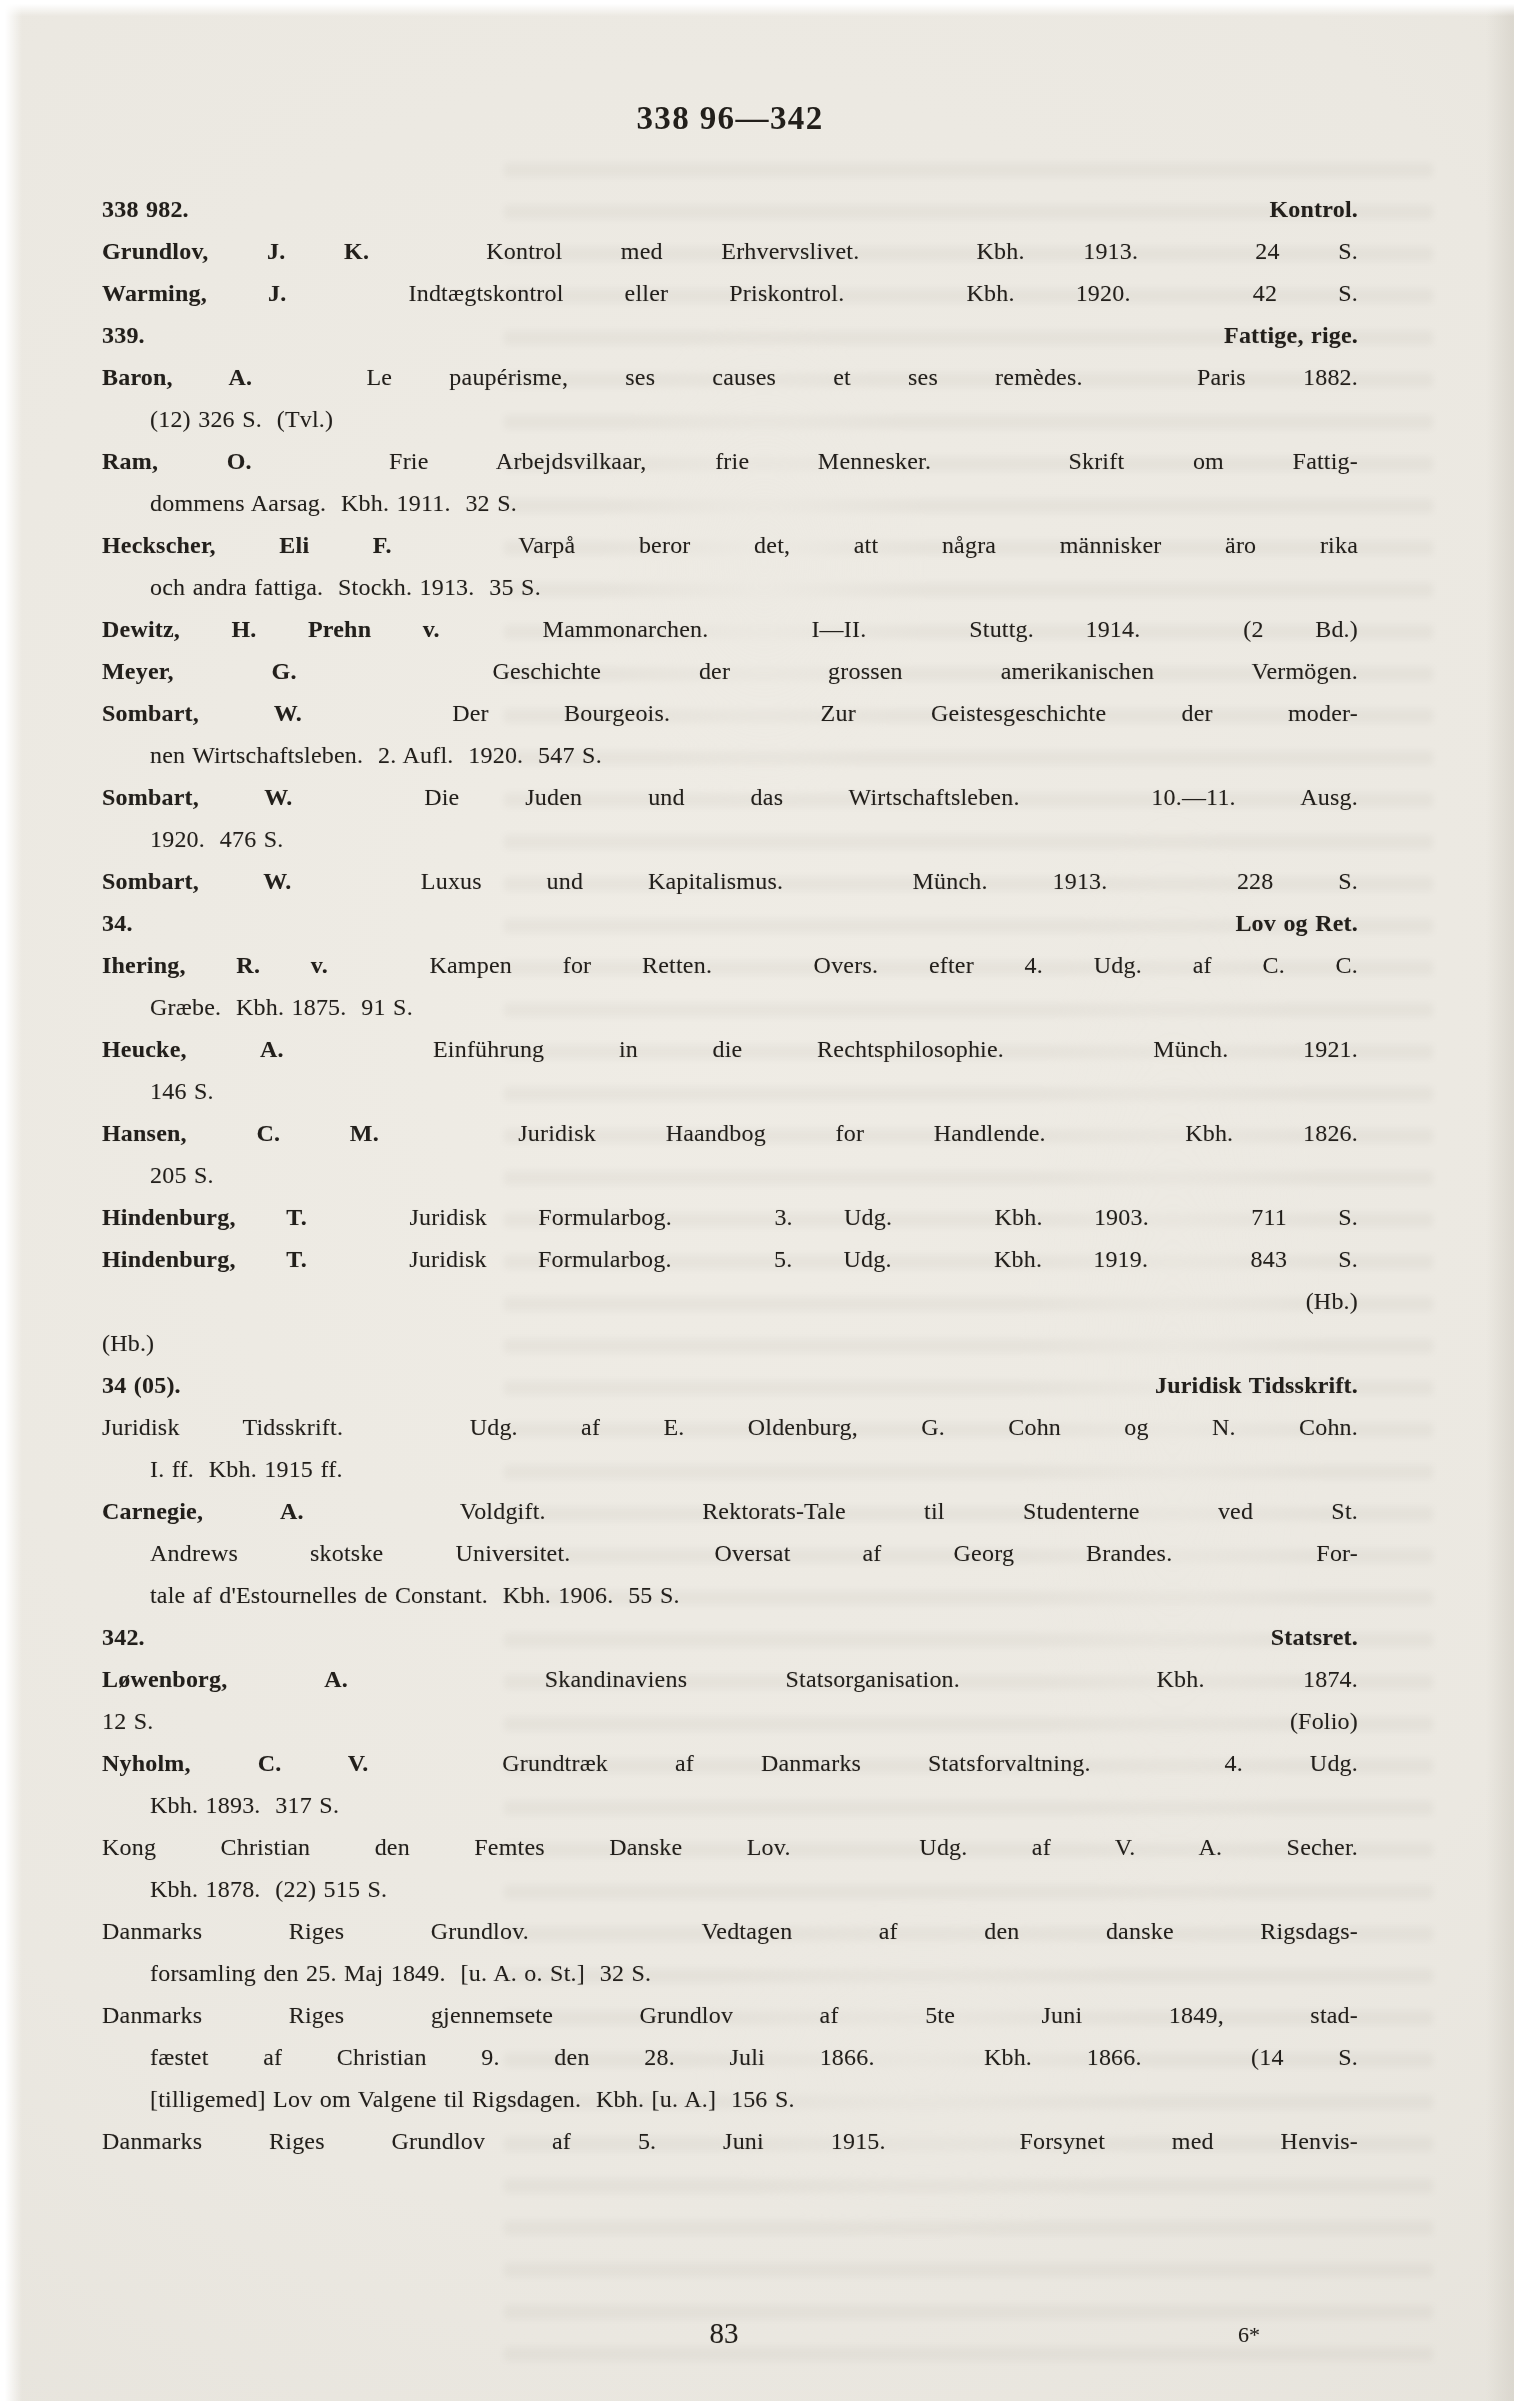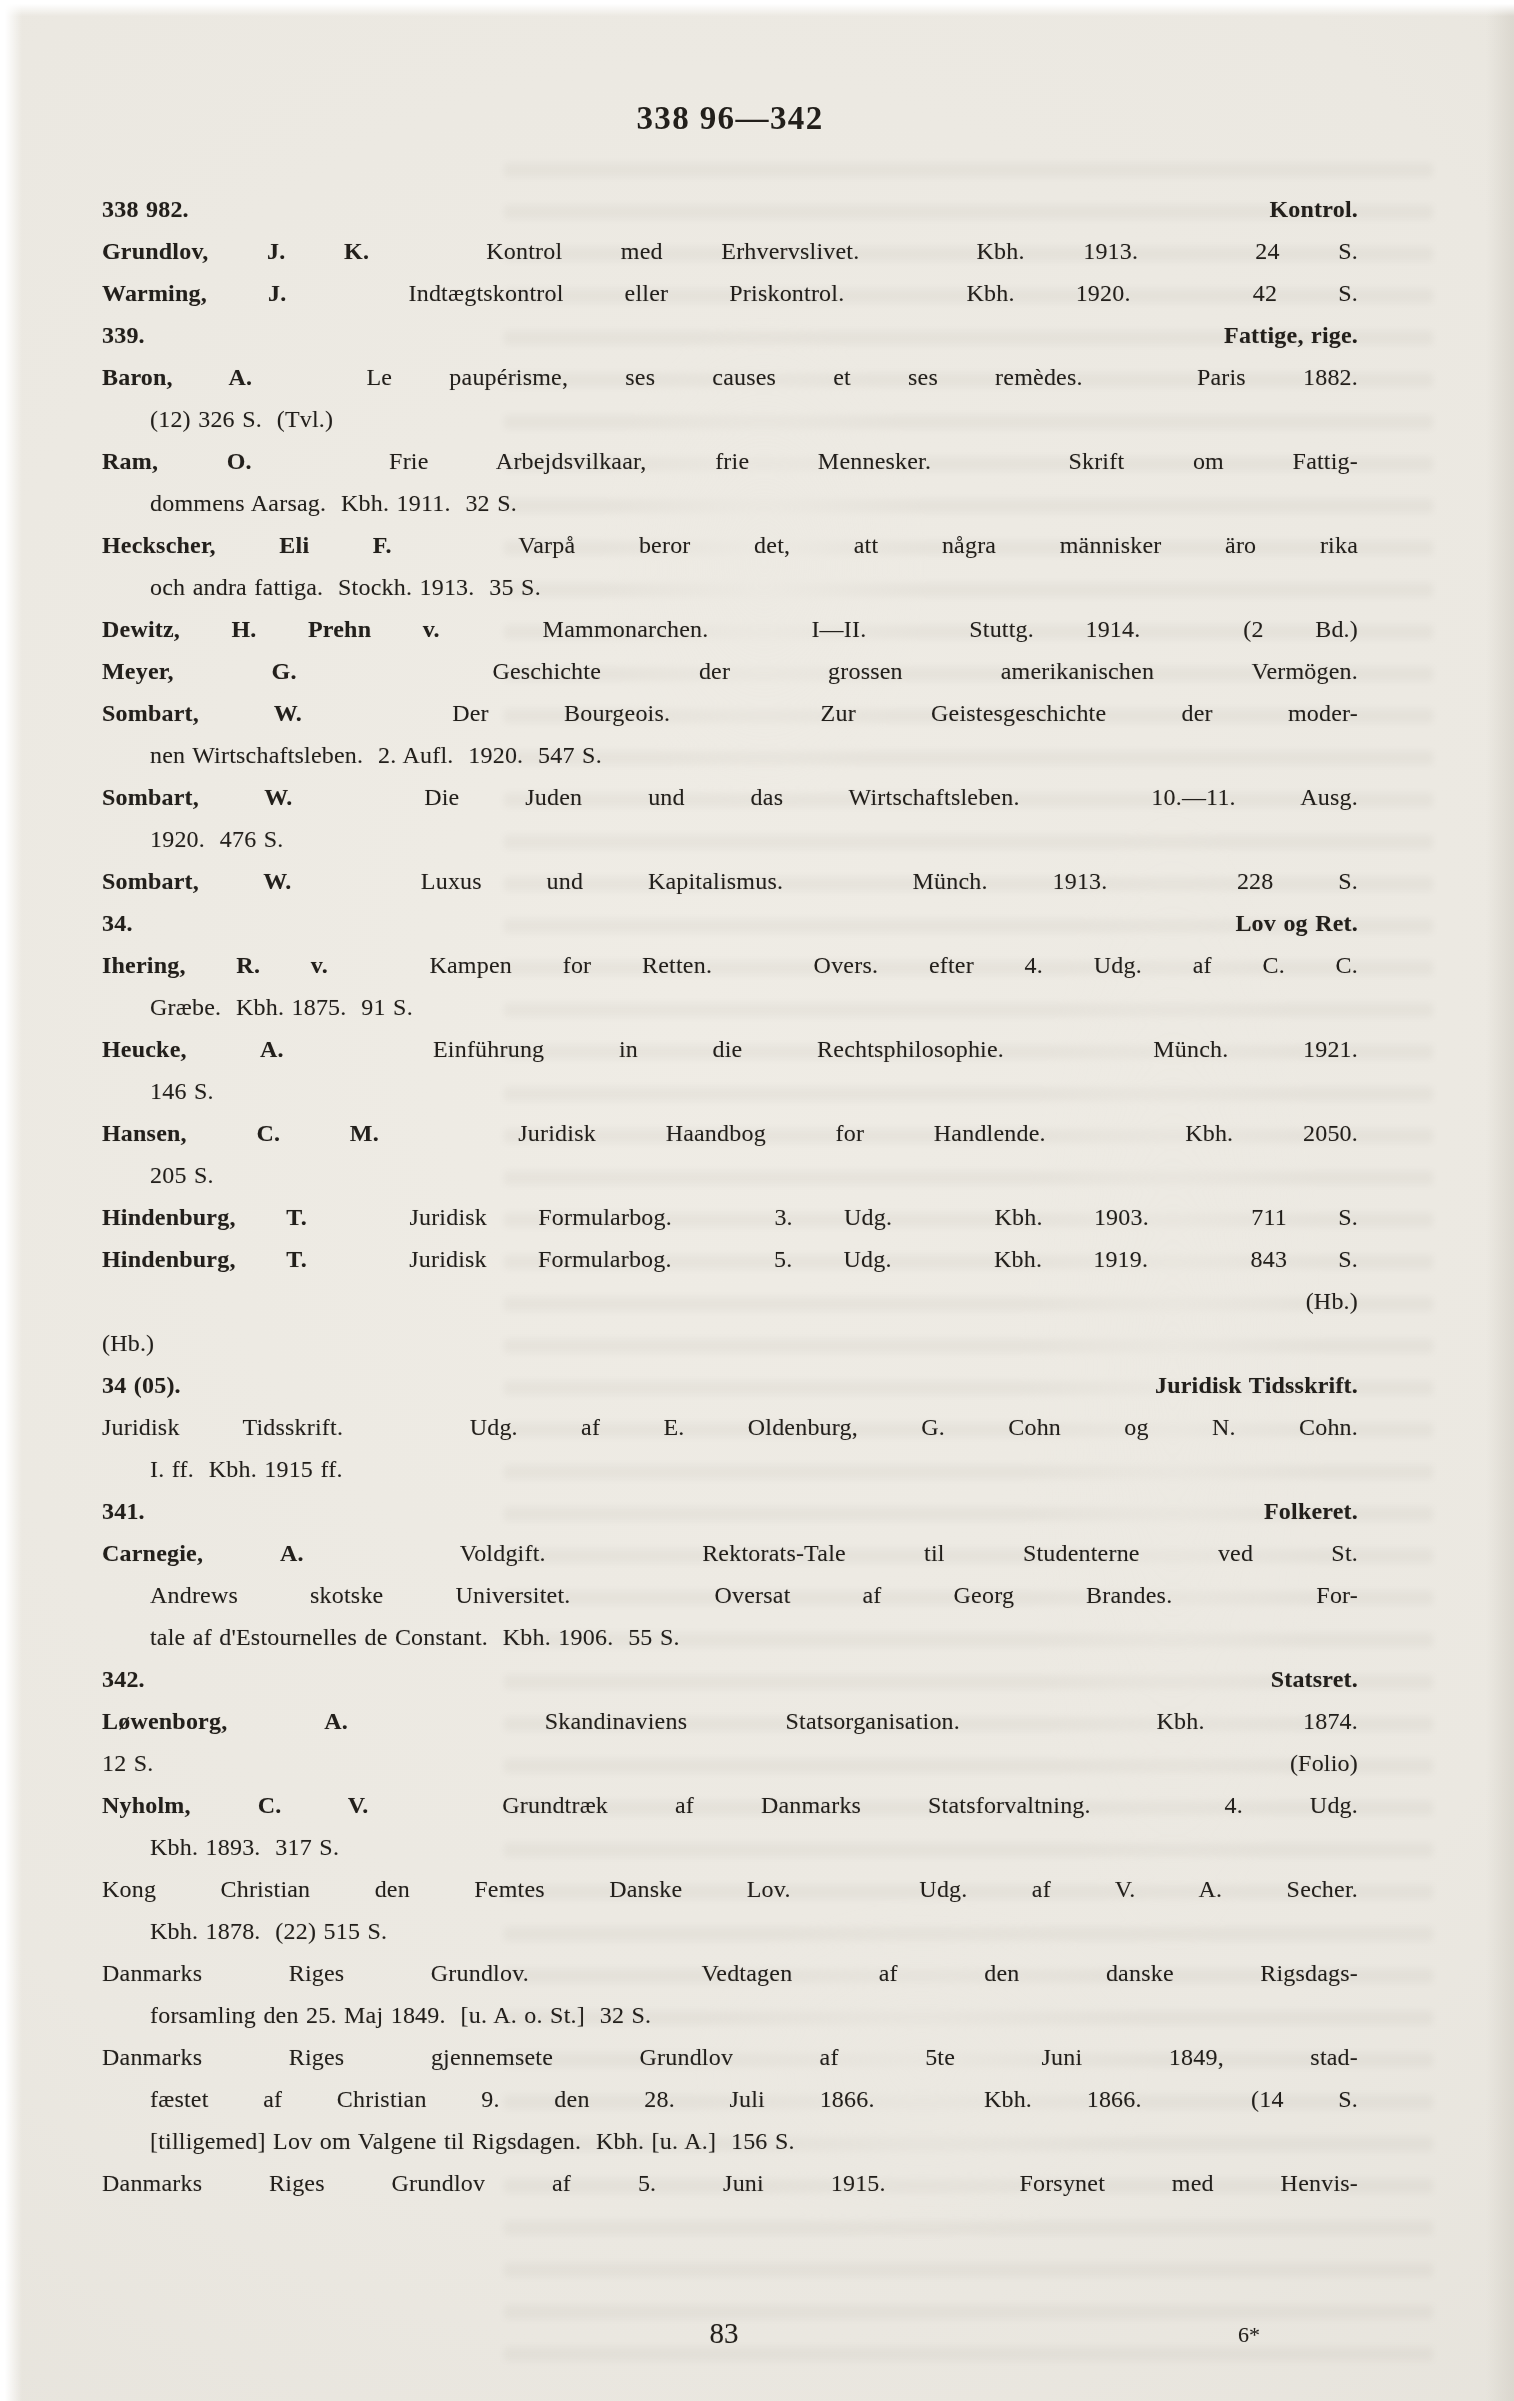--- a/index.html
+++ b/index.html
@@ -118,30 +118,29 @@
       <div class="line j"><span><span class="b">Sombart, W.</span><span>  Der Bourgeois.  Zur Geistesgeschichte der moder-</span></span></div>
       <div class="line ind"><span><span>nen Wirtschaftsleben.  2. Aufl.  1920.  547 S.</span></span></div>
       <div class="line j"><span><span class="b">Sombart, W.</span><span>  Die Juden und das Wirtschaftsleben.  10.—11. Ausg.</span></span></div>
       <div class="line ind"><span><span>1920.  476 S.</span></span></div>
       <div class="line j"><span><span class="b">Sombart, W.</span><span>  Luxus und Kapitalismus.  Münch. 1913.  228 S.</span></span></div>
       <div class="line heading"><span>34.</span><span>Lov og Ret.</span></div>
       <div class="line j"><span><span class="b">Ihering, R. v.</span><span>  Kampen for Retten.  Overs. efter 4. Udg. af C. C.</span></span></div>
       <div class="line ind"><span><span>Græbe.  Kbh. 1875.  91 S.</span></span></div>
       <div class="line j"><span><span class="b">Heucke, A.</span><span>  Einführung in die Rechtsphilosophie.  Münch. 1921.</span></span></div>
       <div class="line ind"><span><span>146 S.</span></span></div>
-      <div class="line j"><span><span class="b">Hansen, C. M.</span><span>  Juridisk Haandbog for Handlende.  Kbh. 2050.</span></span></div>
+      <div class="line j"><span><span class="b">Hansen, C. M.</span><span>  Juridisk Haandbog for Handlende.  Kbh. 1826.</span></span></div>
       <div class="line ind"><span><span>205 S.</span></span></div>
       <div class="line j"><span><span class="b">Hindenburg, T.</span><span>  Juridisk Formularbog.  3. Udg.  Kbh. 1903.  711 S.</span></span></div>
       <div class="line j"><span><span class="b">Hindenburg, T.</span><span>  Juridisk Formularbog.  5. Udg.  Kbh. 1919.  843 S.</span></span></div>
       <div class="line split"><span></span><span class="tail">(Hb.)</span></div>
       <div class="line split"><span class="tail">(Hb.)</span></div>
       <div class="line heading"><span>34 (05).</span><span>Juridisk Tidsskrift.</span></div>
       <div class="line j"><span><span>Juridisk Tidsskrift.  Udg. af E. Oldenburg, G. Cohn og N. Cohn.</span></span></div>
       <div class="line ind"><span><span>I. ff.  Kbh. 1915 ff.</span></span></div>
-      <div class="line heading"><span>341.</span><span>Folkeret.</span></div>
       <div class="line j"><span><span class="b">Carnegie, A.</span><span>  Voldgift.  Rektorats-Tale til Studenterne ved St.</span></span></div>
       <div class="line j ind"><span><span>Andrews skotske Universitet.  Oversat af Georg Brandes.  For-</span></span></div>
       <div class="line ind"><span><span>tale af d'Estournelles de Constant.  Kbh. 1906.  55 S.</span></span></div>
       <div class="line heading"><span>342.</span><span>Statsret.</span></div>
       <div class="line j"><span><span class="b">Løwenborg, A.</span><span>  Skandinaviens Statsorganisation.  Kbh. 1874.</span></span></div>
       <div class="line split"><span><span>12 S.</span></span><span class="tail">(Folio)</span></div>
       <div class="line j"><span><span class="b">Nyholm, C. V.</span><span>  Grundtræk af Danmarks Statsforvaltning.  4. Udg.</span></span></div>
       <div class="line ind"><span><span>Kbh. 1893.  317 S.</span></span></div>
       <div class="line j"><span><span>Kong Christian den Femtes Danske Lov.  Udg. af V. A. Secher.</span></span></div>
       <div class="line ind"><span><span>Kbh. 1878.  (22) 515 S.</span></span></div>

